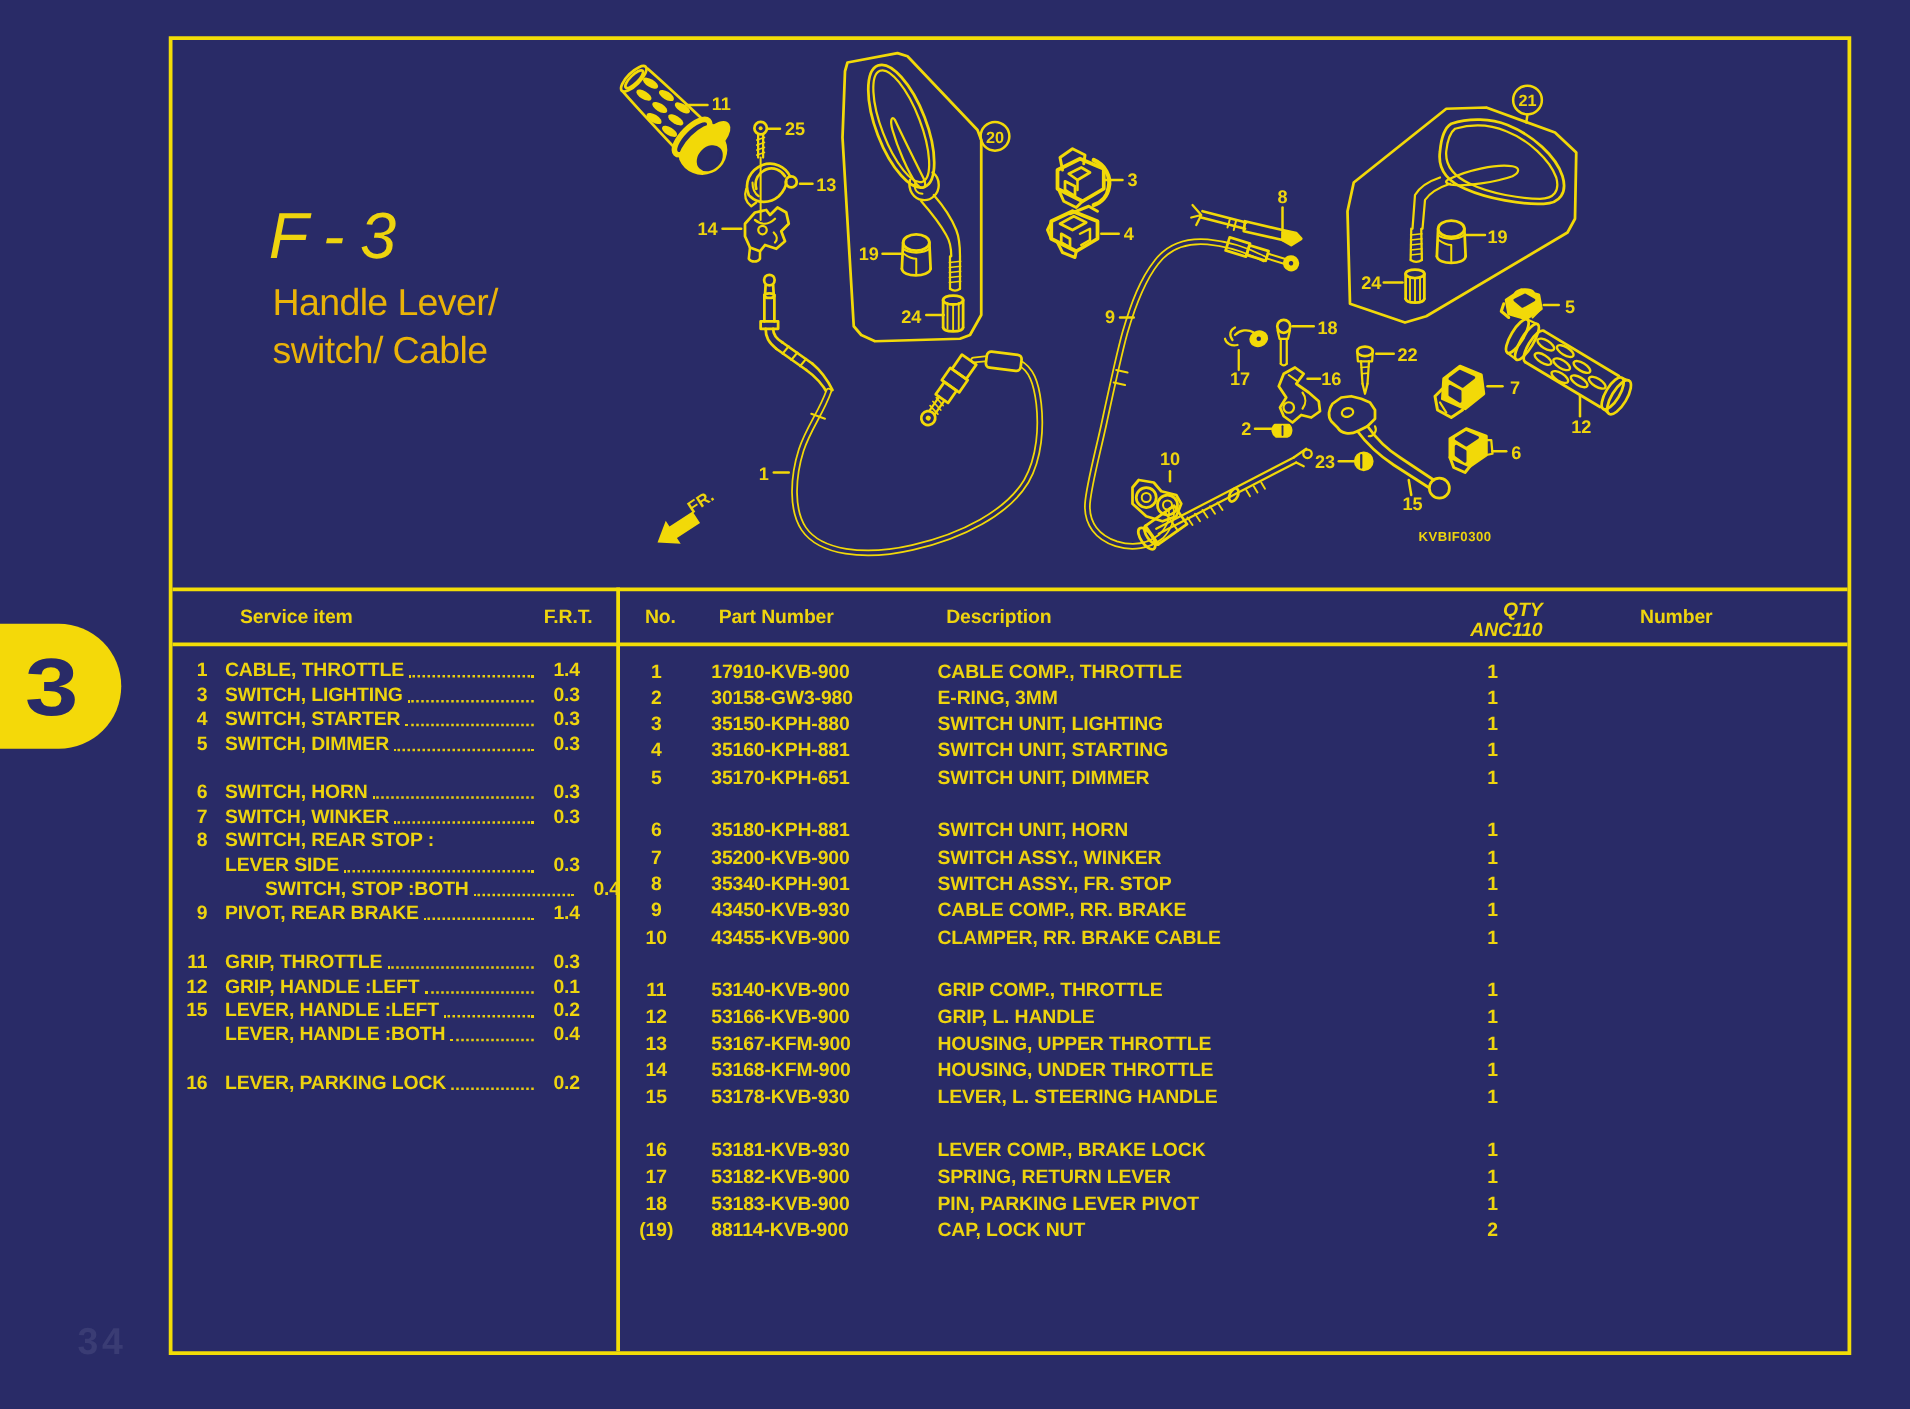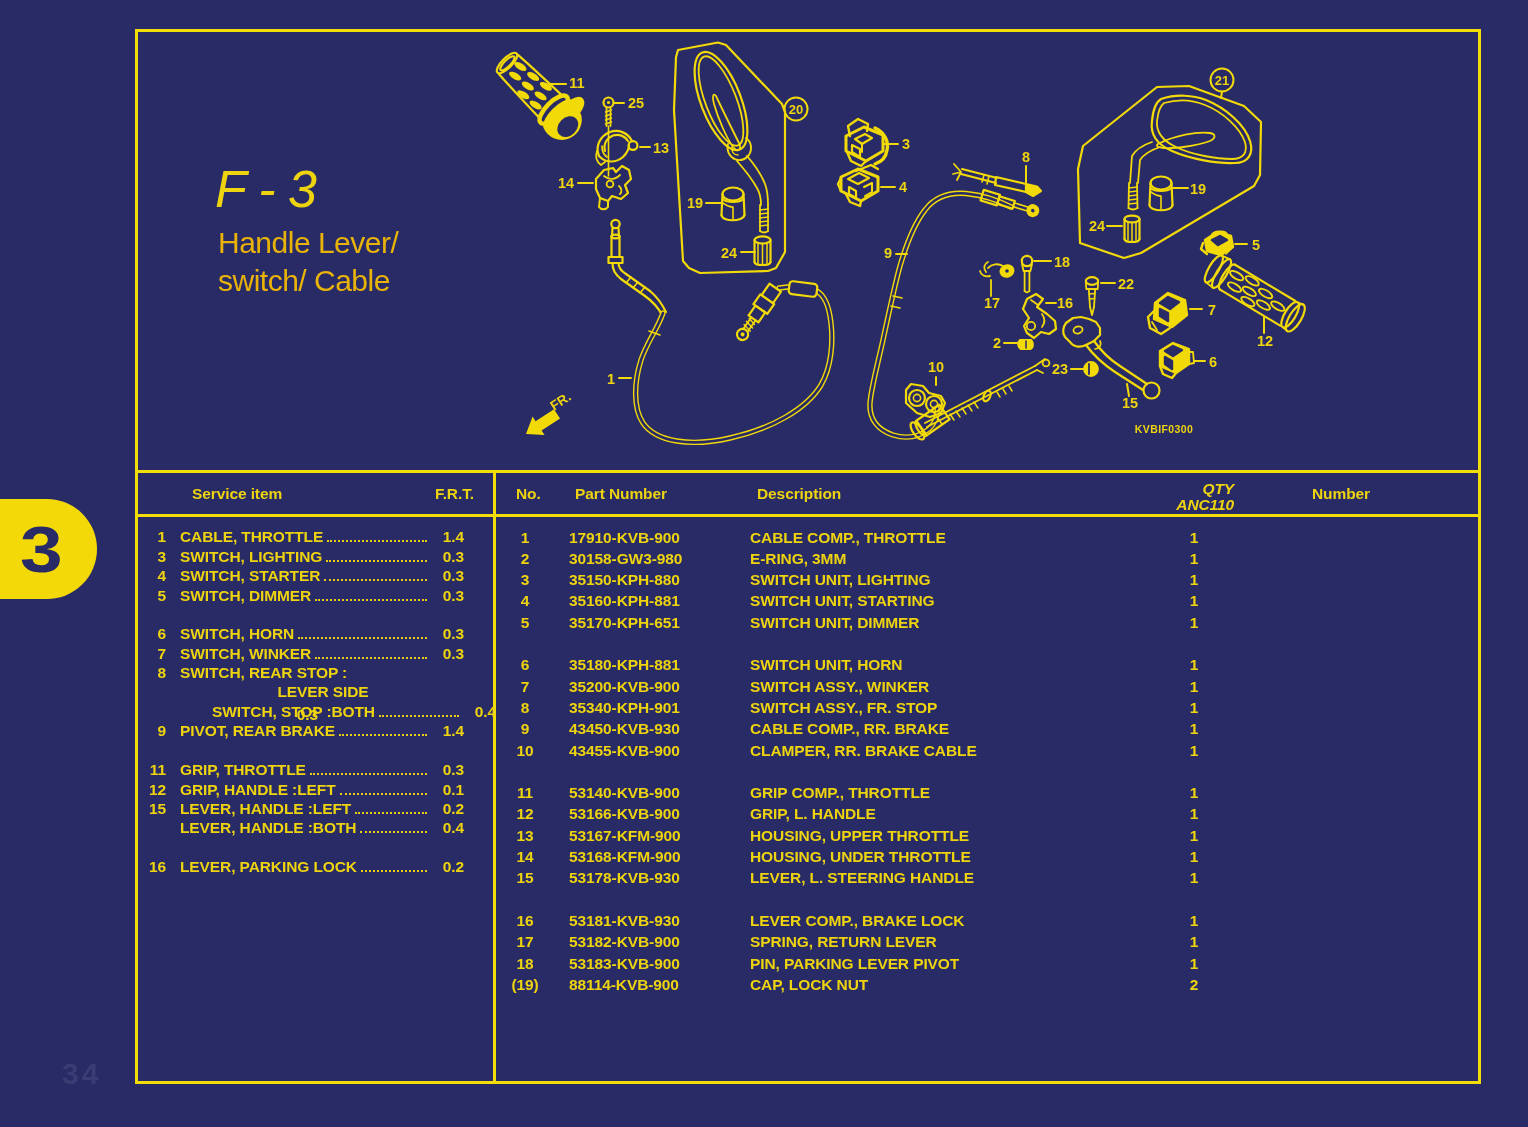--- a/index.html
+++ b/index.html
@@ -49,21 +49,21 @@
 <div class="hdr" style="left:1310px;top:485px;width:62px;text-align:center;">Number</div>
 
 <div id="ltable">
 <div class="lrow" style="top:527.8px;"><span class="n">1</span><span class="t">CABLE, THROTTLE</span><span class="d"></span><span class="v">1.4</span></div>
 <div class="lrow" style="top:547.2px;"><span class="n">3</span><span class="t">SWITCH, LIGHTING</span><span class="d"></span><span class="v">0.3</span></div>
 <div class="lrow" style="top:566.6px;"><span class="n">4</span><span class="t">SWITCH, STARTER</span><span class="d"></span><span class="v">0.3</span></div>
 <div class="lrow" style="top:586.0px;"><span class="n">5</span><span class="t">SWITCH, DIMMER</span><span class="d"></span><span class="v">0.3</span></div>
 <div class="lrow" style="top:624.8px;"><span class="n">6</span><span class="t">SWITCH, HORN</span><span class="d"></span><span class="v">0.3</span></div>
 <div class="lrow" style="top:644.2px;"><span class="n">7</span><span class="t">SWITCH, WINKER</span><span class="d"></span><span class="v">0.3</span></div>
 <div class="lrow" style="top:663.6px;"><span class="n">8</span><span class="t">SWITCH, REAR STOP :</span><span class="nd"></span></div>
-<div class="lrow" style="top:683.0px;flex-direction:column;"><span class="n"></span><span class="t">LEVER SIDE</span><span class="d"></span><span class="v">0.3</span></div>
+<div class="lrow" style="top:683.0px;"><span class="n"></span><span class="t">LEVER SIDE</span><span class="d"></span><span class="v">0.3</span></div>
 <div class="lrow" style="top:702.4px;padding-left:32px;"><span class="n"></span><span class="t">SWITCH, STOP :BOTH</span><span class="d"></span><span class="v">0.4</span></div>
 <div class="lrow" style="top:721.8px;"><span class="n">9</span><span class="t">PIVOT, REAR BRAKE</span><span class="d"></span><span class="v">1.4</span></div>
 <div class="lrow" style="top:760.6px;"><span class="n">11</span><span class="t">GRIP, THROTTLE</span><span class="d"></span><span class="v">0.3</span></div>
 <div class="lrow" style="top:780.0px;"><span class="n">12</span><span class="t">GRIP, HANDLE :LEFT</span><span class="d"></span><span class="v">0.1</span></div>
 <div class="lrow" style="top:799.4px;"><span class="n">15</span><span class="t">LEVER, HANDLE :LEFT</span><span class="d"></span><span class="v">0.2</span></div>
 <div class="lrow" style="top:818.8px;"><span class="n"></span><span class="t">LEVER, HANDLE :BOTH</span><span class="d"></span><span class="v">0.4</span></div>
 <div class="lrow" style="top:857.6px;"><span class="n">16</span><span class="t">LEVER, PARKING LOCK</span><span class="d"></span><span class="v">0.2</span></div>
 </div>
 
 <div class="rcol" style="left:495px;top:526.6px;width:60px;text-align:center;">1

